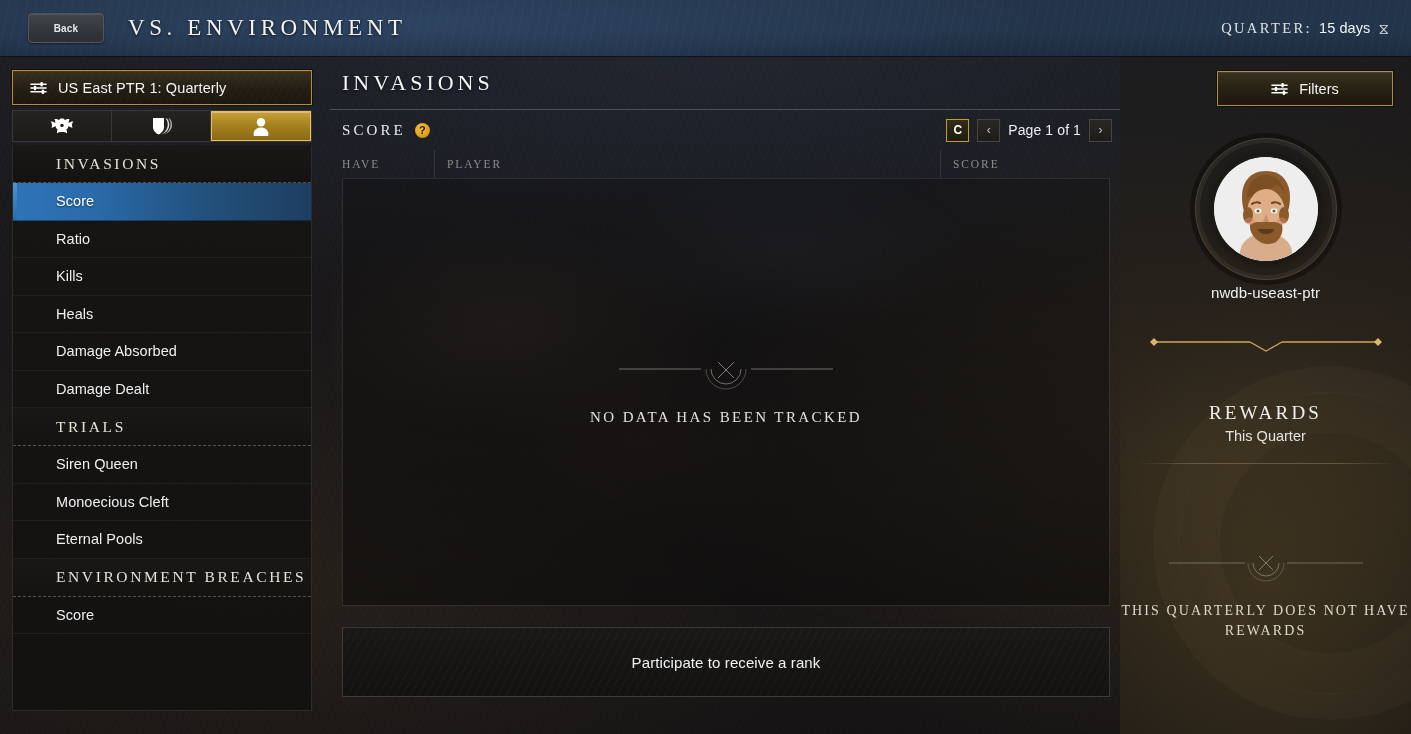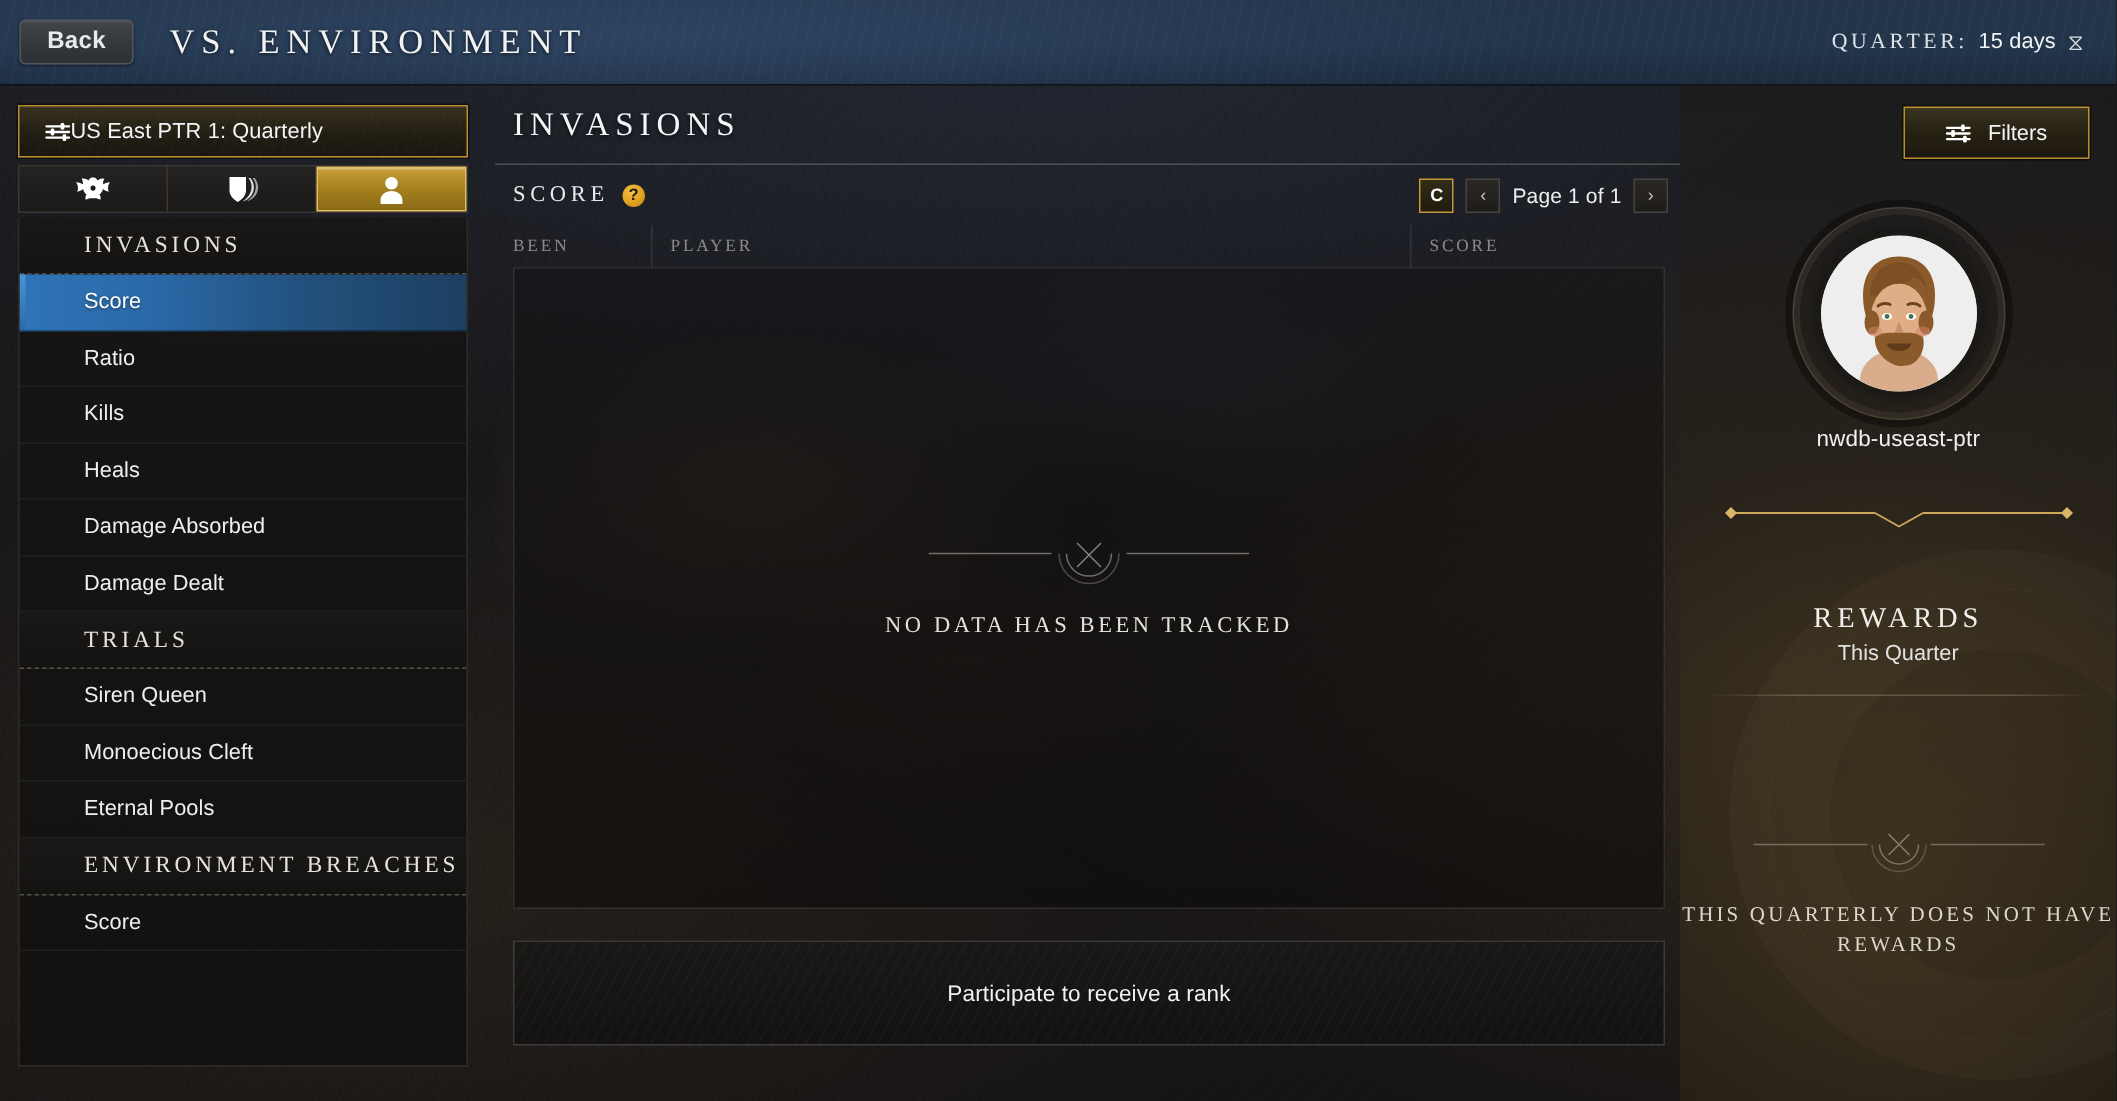--- a/index.html
+++ b/index.html
@@ -64,27 +64,27 @@
     align-items: center;
   }
   .topbar::after {
     content:"";
     position:absolute; inset:0;
     background-image: repeating-linear-gradient(102deg, rgba(255,255,255,0.022) 0 1px, rgba(0,0,0,0) 1px 9px);
     pointer-events:none;
   }
 
   .back-btn {
-    margin-left: 13px;
+    margin-left: 28px;
     width: 76px; height: 30px;
     border-radius: 4px;
     background: linear-gradient(180deg, #42464b 0%, #35383d 50%, #2c2f33 100%);
     border: 1px solid #53575d;
     color: #e8e9ea;
-    font-size: 16px;
+    font-size: 10px;
     font-weight: 700;
     display: flex; align-items: center; justify-content: center;
     letter-spacing: .2px;
     cursor: pointer;
     position: relative; z-index: 2;
     box-shadow: 0 1px 2px rgba(0,0,0,.45), inset 0 1px 0 rgba(255,255,255,.07);
   }
 
   .page-heading {
     margin-left: 24px;
@@ -128,21 +128,21 @@
     left: 12px; top: 70px;
     width: 300px; height: 640px;
     z-index: 6;
   }
 
   .server-select {
     width: 300px; height: 35px;
     background: linear-gradient(180deg, #35301f 0%, #241f14 52%, #1a160e 100%);
     border: 1px solid #b98f2e;
     display: flex; align-items: center;
-    gap: 0;
+    gap: 11px;
     padding-left: 17px;
     cursor: pointer;
     box-shadow: 0 0 0 1px rgba(0,0,0,.5), inset 0 1px 0 rgba(255,255,255,.05);
     position: relative;
   }
   .server-select::after {
     content:""; position:absolute; inset:0;
     background: repeating-linear-gradient(118deg, rgba(255,255,255,0.02) 0 1px, rgba(0,0,0,0) 1px 6px);
   }
   .server-name {
@@ -356,21 +356,21 @@
     font-size: 15px;
     color: #f0f1f2;
     position: relative; z-index: 2;
     letter-spacing: .1px;
   }
 
   
   .filters-btn {
     position: absolute;
     right: 18px; top: 71px;
-    width: 124px; height: 35px;
+    width: 176px; height: 35px;
     z-index: 9;
     background: linear-gradient(180deg, #38321f 0%, #272113 52%, #1c1710 100%);
     border: 1px solid #b98f2e;
     display: flex; align-items: center; justify-content: center;
     gap: 11px;
     cursor: pointer;
     box-shadow: 0 0 0 1px rgba(0,0,0,.5), inset 0 1px 0 rgba(255,255,255,.06);
     text-align: right;
   }
   .filters-btn span {
@@ -561,21 +561,21 @@
 
     <div class="pager">
       <div class="pg-btn refresh">C</div>
       <div class="pg-btn">‹</div>
       <div class="pg-label">Page 1 of 1</div>
       <div class="pg-btn">›</div>
     </div>
   </div>
 
   <div class="table-head">
-    <div class="th rank">BEEN</div>
+    <div class="th rank">HAVE</div>
     <div class="th player">PLAYER</div>
     <div class="th score">SCORE</div>
   </div>
 
   <div class="table-body">
     <div class="empty-block">
       <svg class="ornament" viewBox="0 0 214 38">
         <line x1="0" y1="13" x2="82" y2="13" stroke="rgba(226,222,212,.45)" stroke-width="1"></line>
         <line x1="132" y1="13" x2="214" y2="13" stroke="rgba(226,222,212,.45)" stroke-width="1"></line>
         <path d="M99 6 L115 22 M115 6 L99 22" stroke="rgba(226,222,212,.55)" stroke-width="1" fill="none"></path>

